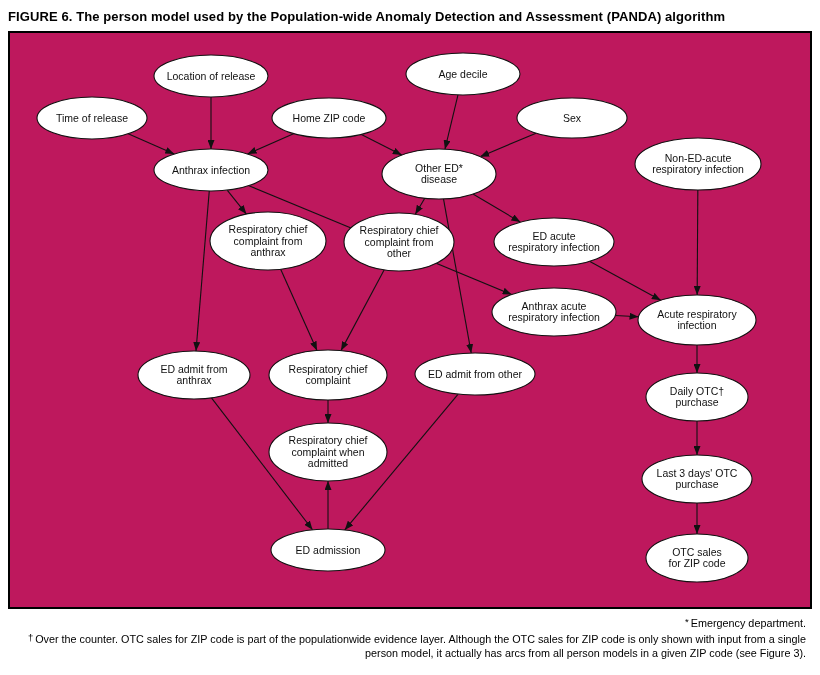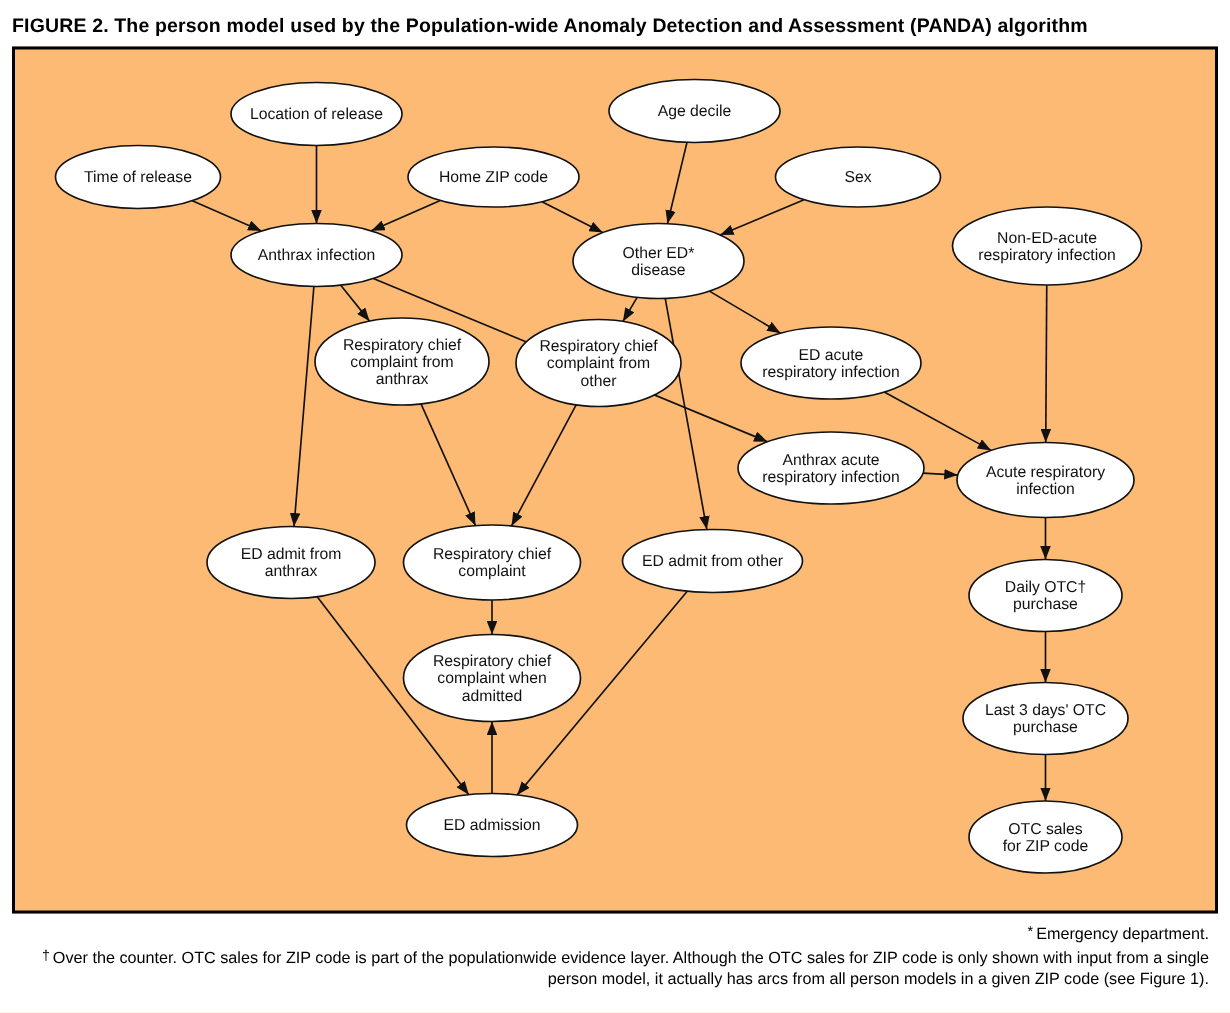--- a/index.html
+++ b/index.html
@@ -19,21 +19,21 @@
     font-weight: 700;
     letter-spacing: 0.1px;
     white-space: nowrap;
   }
   .figure-box {
     margin: 0 8px;
     width: 804px;
     height: 578px;
     border: 2px solid #000;
     position: relative;
-    background: #fdba74;
+    background: #be185d;
   }
   .figure-box svg { display: block; width: 100%; height: 100%; }
   .edge { stroke-width: 1.1; fill: none; }
   .node-ellipse { stroke-width: 1.1; }
   .node-label {
     font-family: "Liberation Sans", sans-serif;
     font-size: 10.5px;
     text-anchor: middle;
   }
   .footnotes {
@@ -52,21 +52,21 @@
     top: -2px;
     font-size: 9.5px;
     margin-right: 2px;
   }
 </style>
 </head>
 <body>
 
 <div class="page">
 
-  <div class="figure-title">FIGURE 2. The person model used by the Population-wide Anomaly Detection and Assessment (PANDA) algorithm</div>
+  <div class="figure-title">FIGURE 6. The person model used by the Population-wide Anomaly Detection and Assessment (PANDA) algorithm</div>
 
   <div class="figure-box">
     <svg id="diagram-svg" viewBox="0 0 800 574" xmlns="http://www.w3.org/2000/svg">
       <defs>
         <marker id="arrowhead" markerUnits="userSpaceOnUse" markerWidth="9" markerHeight="7" refX="9" refY="3.5" orient="auto">
           <path d="M0,0 L9,3.5 L0,7 Z" style="fill: rgb(17, 17, 17);"></path>
         </marker>
       </defs>
     <line x1="201" y1="64" x2="201" y2="116" class="edge" marker-end="url(#arrowhead)" style="stroke: rgb(17, 17, 17);"></line>
         <line x1="118.18903821502893" y1="100.81369737127315" x2="164.25846210944806" y2="120.94487419908654" class="edge" marker-end="url(#arrowhead)" style="stroke: rgb(17, 17, 17);"></line>
@@ -177,17 +177,17 @@
           <text class="node-label" style="fill: rgb(17, 17, 17);"><tspan x="687" y="522.75">OTC sales</tspan><tspan x="687" y="534.25">for ZIP code</tspan></text>
         </g>
       </svg>
   </div>
 
   <div class="footnotes">
     <div class="footnote">
       <span class="fn-marker">*</span><span>Emergency department.</span>
     </div>
     <div class="footnote">
-      <span class="fn-marker">†</span><span>Over the counter. OTC sales for ZIP code is part of the populationwide evidence layer. Although the OTC sales for ZIP code is only shown with input from a single person model, it actually has arcs from all person models in a given ZIP code (see Figure 1).</span>
+      <span class="fn-marker">†</span><span>Over the counter. OTC sales for ZIP code is part of the populationwide evidence layer. Although the OTC sales for ZIP code is only shown with input from a single person model, it actually has arcs from all person models in a given ZIP code (see Figure 3).</span>
     </div>
   </div>
 
 </div>
 
 </body></html>

